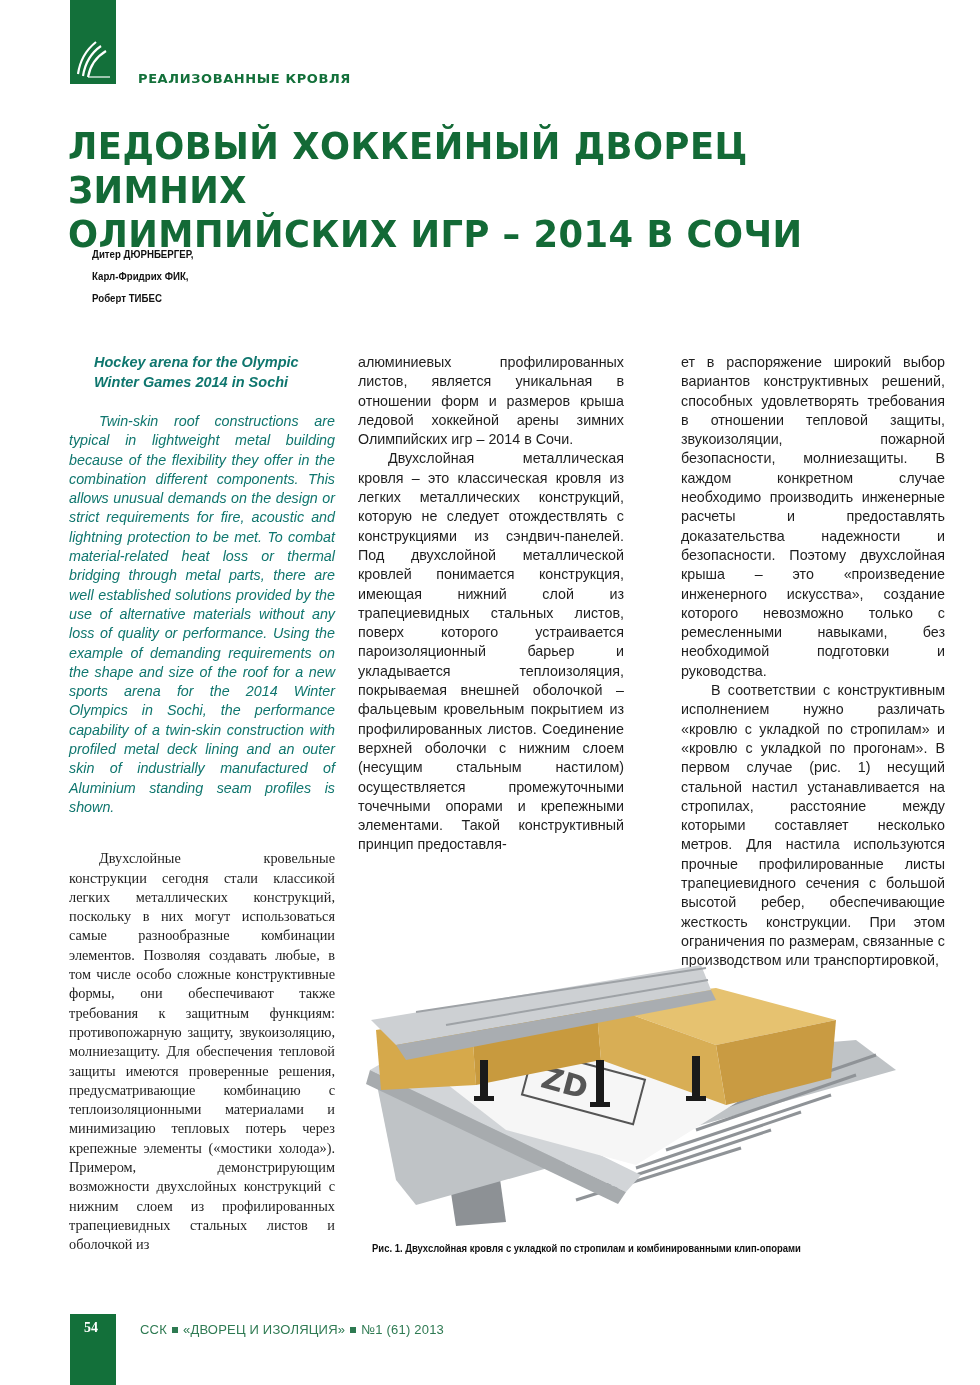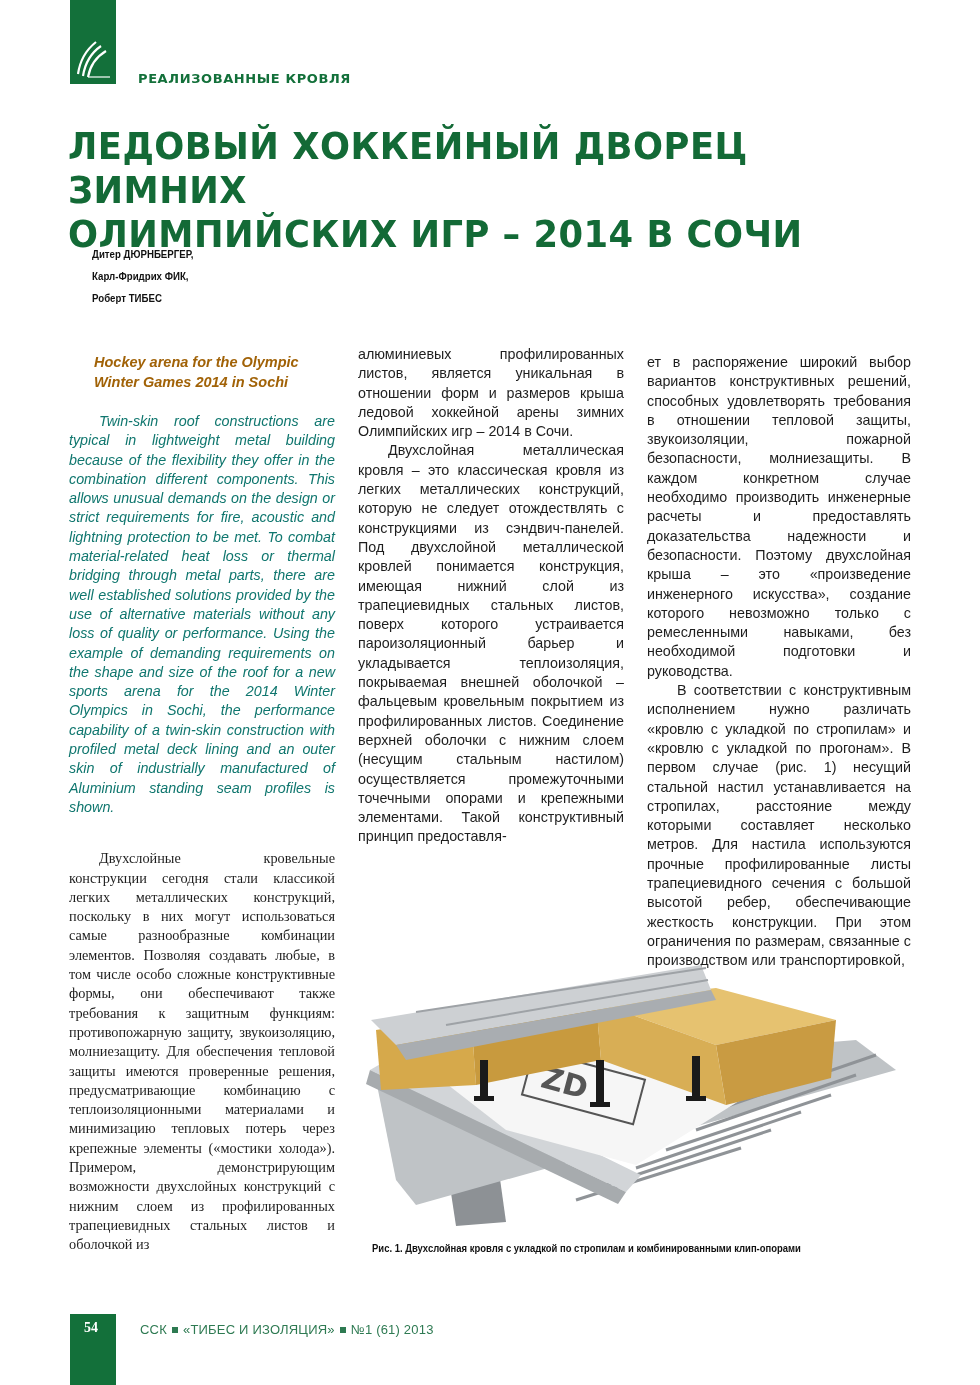--- a/index.html
+++ b/index.html
@@ -12,24 +12,24 @@
   .section-label { position: absolute; left: 138px; top: 71px; font-family: "DejaVu Sans", sans-serif; font-weight: bold; font-size: 13px; color: #13703a; letter-spacing: 0.6px; }
 
   .title { position: absolute; left: 68px; top: 124px; width: 860px; font-family: "DejaVu Sans", sans-serif; font-weight: bold; font-size: 38px; line-height: 44px; color: #136a36; letter-spacing: 0.5px; transform: scaleX(0.93); transform-origin: left top; }
 
   .authors { position: absolute; left: 68px; top: 243px; font-family: "Liberation Sans Narrow", "Liberation Sans", sans-serif; font-weight: bold; font-size: 11px; line-height: 22px; color: #111; margin-left: 24px; }
   .authors div { transform: scaleX(0.88); transform-origin: left; }
 
   .col { position: absolute; font-size: 14.3px; line-height: 19.3px; text-align: justify; color: #1e1e1e; }
   .col p { text-indent: 30px; hyphens: manual; }
   .col1 { left: 69px; top: 353px; width: 266px; }
-  .col2 { left: 358px; top: 345px; width: 266px; }
-  .col3 { left: 647px; top: 353px; width: 264px; }
+  .col2 { left: 358px; top: 353px; width: 266px; }
+  .col3 { left: 681px; top: 353px; width: 264px; }
 
-  .en-heading { font-weight: bold; font-style: italic; font-size: 14.5px; line-height: 19.5px; padding-left: 25px; text-align: left; color: #a16207; }
+  .en-heading { font-weight: bold; font-style: italic; font-size: 14.5px; line-height: 19.5px; padding-left: 25px; text-align: left; color: #0f766e; }
   .en-abstract { font-style: italic; margin-top: 20px; color: #0f766e; }
   .ru-p1 { margin-top: 32px; font-family: Liberation Serif, serif; }
 
   .sub-heading { position: relative; margin: 36px 0 30px 0; padding-left: 25px; font-family: "DejaVu Sans", sans-serif; font-weight: bold; font-size: 13.2px; line-height: 17px; color: #111; }
   .sub-heading .accent { position: absolute; left: 0; top: 35px; width: 80px; height: 7px; background: #8fcf9f; z-index: 0; }
   .sub-heading span.txt { position: relative; z-index: 1; }
 
   .figure { position: absolute; left: 356px; top: 960px; width: 556px; height: 266px; }
   .caption { position: absolute; left: 372px; top: 1242px; font-family: "Liberation Sans", sans-serif; font-weight: bold; font-size: 11px; color: #111; transform: scaleX(0.86); transform-origin: left; white-space: nowrap; }
 
@@ -124,14 +124,14 @@
       <rect x="336" y="96" width="8" height="44"></rect>
       <rect x="330" y="136" width="20" height="5"></rect>
     </g>
   </svg>
 </div>
 <div class="caption">Рис. 1. Двухслойная кровля с укладкой по стропилам и комбинированными клип-опорами</div>
 
 <div class="page-num-block"></div>
 <div class="page-num">54</div>
 <div class="footer-text">
-  <span>ССК</span><span class="sq"></span><span>«ТИБЕС И ИЗОЛЯЦИЯ»</span><span class="sq"></span><span>№1 (61) 2013</span>
+  <span>ССК</span><span class="sq"></span><span>«ДВОРЕЦ И ИЗОЛЯЦИЯ»</span><span class="sq"></span><span>№1 (61) 2013</span>
 </div>
 
 </body></html>

